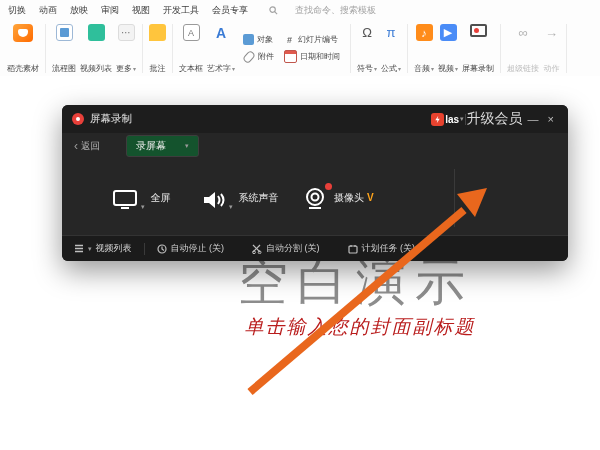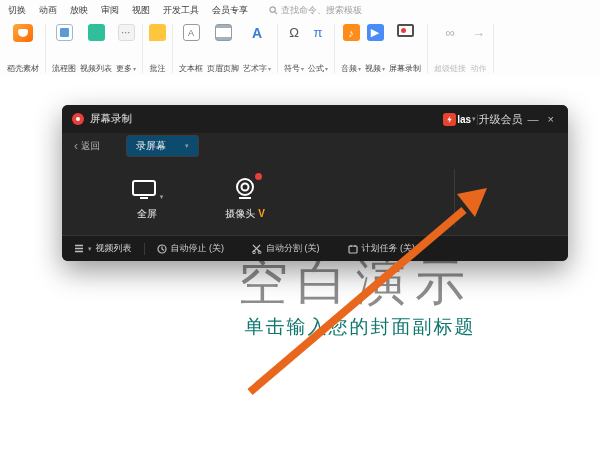--- a/index.html
+++ b/index.html
@@ -4,21 +4,21 @@
 <style>
   html,body{margin:0;padding:0;}
   body{width:600px;height:450px;overflow:hidden;background:#fff;
        font-family:"Liberation Sans","DejaVu Sans",sans-serif;position:relative;}
   .app{position:absolute;inset:0;}
 
   
   .menubar{height:17px;display:flex;align-items:center;padding:2px 8px 0 8px;gap:13px;
            font-size:9px;color:#3c3c3c;background:#fdfdfd;}
   .mtab{cursor:default;white-space:nowrap;}
-  .search{display:flex;align-items:center;gap:3px;color:#a3a3a3;margin-left:8px;}
+  .search{display:flex;align-items:center;gap:17px;color:#a3a3a3;margin-left:8px;}
   .search svg{display:block;}
 
   
   .toolbar{height:57px;border-bottom:1px solid #e4e4e4;display:flex;align-items:stretch;
            padding:1px 0 0 2px;background:#fdfdfd;}
   .tb-group{display:flex;align-items:stretch;padding:0 3px;}
   .tb-sep{width:1px;background:#eaeaea;margin:4px 1px;}
   .tb-item{display:flex;flex-direction:column;align-items:center;justify-content:space-between;
            padding:4px 2px 3px 2px;font-size:8px;color:#4a4a4a;white-space:nowrap;}
   .tb-item .lbl{display:flex;align-items:center;gap:1px;text-align:right;}
@@ -50,43 +50,43 @@
   .sico{width:11px;height:11px;border-radius:2px;display:flex;align-items:center;justify-content:center;font-size:9px;}
   .sico-object{background:#5b9bd5;}
   .sico-slidenum{color:#666;font-weight:bold;}
   .sico-attach{width:6px;height:10px;border:1.5px solid #8a8a8a;border-radius:4px;transform:rotate(42deg);margin:0 2px;}
   .sico-datetime{background:linear-gradient(#e05a4e 0 3px,#fff 3px);border:1px solid #c0564c;}
 
   
   .slide{position:absolute;left:0;top:76px;right:0;bottom:0;background:#fff;}
   .slide-text{position:absolute;left:120px;width:480px;text-align:center;z-index:1;}
   .slide-title{position:absolute;left:0;right:8px;top:171px;font-size:50px;letter-spacing:9px;color:#8d8d8d;}
-  .slide-subtitle{position:absolute;left:0;right:0;top:236px;font-size:19px;letter-spacing:2px;color:#0f766e;}
+  .slide-subtitle{position:absolute;left:0;right:0;top:236px;font-size:19px;letter-spacing:2px;color:#b91c1c;font-style:italic;}
 
   
   .dialog{position:absolute;left:62px;top:105px;width:506px;height:156px;z-index:10;
           background:#262626;border-radius:6px;box-shadow:0 10px 28px rgba(0,0,0,.4);overflow:hidden;}
   .dlg-titlebar{height:28px;background:#1d1d1d;display:flex;align-items:center;padding:0 10px;gap:6px;}
   .rec-dot{width:12px;height:12px;border-radius:50%;background:#e8403a;position:relative;flex:none;}
   .rec-dot::after{content:"";position:absolute;left:4px;top:4px;width:4px;height:4px;border-radius:50%;background:#fff;}
   .dlg-title{font-size:10.5px;color:#e8e8e8;}
   .tb-right{margin-left:auto;display:flex;align-items:center;gap:1px;}
   .las-logo{width:13px;height:13px;border-radius:3px;background:#e8432f;display:flex;align-items:center;justify-content:center;}
   .las-text{font-size:10px;color:#fff;font-weight:bold;}
   .chev{font-size:7px;color:#9a9a9a;}
   .vline{width:1px;height:11px;background:#444;}
-  .upgrade{font-size:11px;color:#d8d8d8;}
+  .upgrade{font-size:14px;color:#d8d8d8;}
   .winbtn{font-size:11px;color:#bfbfbf;padding:0 4px;line-height:1;}
   .dlg-nav{height:26px;display:flex;align-items:center;padding:0 12px;gap:26px;}
   .back{display:flex;align-items:center;gap:3px;color:#b5b5b5;font-size:9.5px;}
   .back .arr{font-size:12px;line-height:1;color:#9a9a9a;}
-  .mode-tab{display:flex;align-items:center;gap:19px;background:#0c4a6e;border:1px solid #3d3d3d;
+  .mode-tab{display:flex;align-items:center;gap:19px;background:#14532d;border:1px solid #3d3d3d;
             border-radius:3px;padding:3px 9px;color:#f0f0f0;font-size:10px;}
   .dlg-controls{position:relative;height:77px;display:flex;align-items:center;padding-left:50px;gap:18px;}
-  .ctrl{width:70px;display:flex;flex-direction:column;align-items:center;gap:6px;}
+  .ctrl{width:70px;display:flex;align-items:center;gap:6px;}
   .ctrl.w2{width:84px;}.ctrl.w3{width:90px;text-align:center;}
   .ctrl-icon{height:26px;display:flex;align-items:flex-end;gap:3px;position:relative;}
   .ctrl-label{font-size:10px;color:#e8e8e8;display:flex;align-items:center;gap:3px;}
   .cam-badge{position:absolute;right:-4px;top:-2px;width:7px;height:7px;border-radius:50%;background:#e8403a;}
   .vip-v{color:#ffa41b;font-weight:bold;font-size:10px;}
   .dlg-divider{position:absolute;left:392px;top:10px;height:58px;width:1px;background:#3a3a3a;}
   .record-btn{position:absolute;right:18px;top:-18px;width:68px;height:68px;border-radius:50%;
               background:radial-gradient(circle at 35% 30%,#ff5a52,#dd2f2a 70%);
               display:flex;align-items:center;justify-content:center;color:#fff;font-size:12px;
               font-weight:bold;letter-spacing:1px;box-shadow:0 3px 8px rgba(0,0,0,.45);}
@@ -168,31 +168,43 @@
     <div class="tb-sep"></div>
 
     <div class="tb-group">
       <div class="tb-item">
         <span class="ico ico-textbox">A</span>
         <span class="lbl">
             <span>文本框</span>
           </span>
       </div>
       <div class="tb-item">
-        <span class="ico ico-headfoot"></span>
-        <span class="lbl">
-            <span>页眉页脚</span>
-          </span>
-      </div>
-      <div class="tb-item">
         <span class="ico ico-wordart">A</span>
         <span class="lbl">
             <span>艺术字</span>
             <span class="dd">▾</span>
           </span>
+      </div>
+      <div class="tb-small">
+        <span class="sitem">
+          <span class="sico sico-object"></span>
+          <span>对象</span>
+        </span>
+        <span class="sitem">
+          <span class="sico sico-slidenum">#</span>
+          <span>幻灯片编号</span>
+        </span>
+        <span class="sitem">
+          <span class="sico sico-attach"></span>
+          <span>附件</span>
+        </span>
+        <span class="sitem">
+          <span class="sico sico-datetime"></span>
+          <span>日期和时间</span>
+        </span>
       </div>
     </div>
     <div class="tb-sep"></div>
 
     <div class="tb-group">
       <div class="tb-item">
         <span class="ico ico-symbol">Ω</span>
         <span class="lbl">
             <span>符号</span>
             <span class="dd">▾</span>
@@ -293,20 +305,31 @@
       <div class="ctrl">
         <span class="ctrl-icon">
           <svg width="26" height="22" viewBox="0 0 26 22">
             <rect x="2" y="2" width="22" height="14" rx="2" fill="none" stroke="#fff" stroke-width="2"></rect>
             <rect x="9" y="18" width="8" height="2" fill="#fff"></rect>
           </svg>
           <span class="chev">▾</span>
         </span>
         <span class="ctrl-label">全屏</span>
       </div>
+      <div class="ctrl w2">
+        <span class="ctrl-icon">
+          <svg width="26" height="22" viewBox="0 0 26 22">
+            <path d="M4 8 H9 L15 3 V19 L9 14 H4 Z" fill="#fff"></path>
+            <path d="M18 7 q3 4 0 8" stroke="#fff" stroke-width="2" fill="none"></path>
+            <path d="M21 5 q5 6 0 12" stroke="#fff" stroke-width="2" fill="none"></path>
+          </svg>
+          <span class="chev">▾</span>
+        </span>
+        <span class="ctrl-label">系统声音</span>
+      </div>
       <div class="ctrl w3">
         <span class="ctrl-icon">
           <svg width="26" height="24" viewBox="0 0 26 24">
             <circle cx="13" cy="10" r="8" fill="none" stroke="#fff" stroke-width="2"></circle>
             <circle cx="13" cy="10" r="3.5" fill="none" stroke="#fff" stroke-width="2"></circle>
             <path d="M7 21 h12" stroke="#fff" stroke-width="2"></path>
           </svg>
           <span class="cam-badge"></span>
         </span>
         <span class="ctrl-label">

